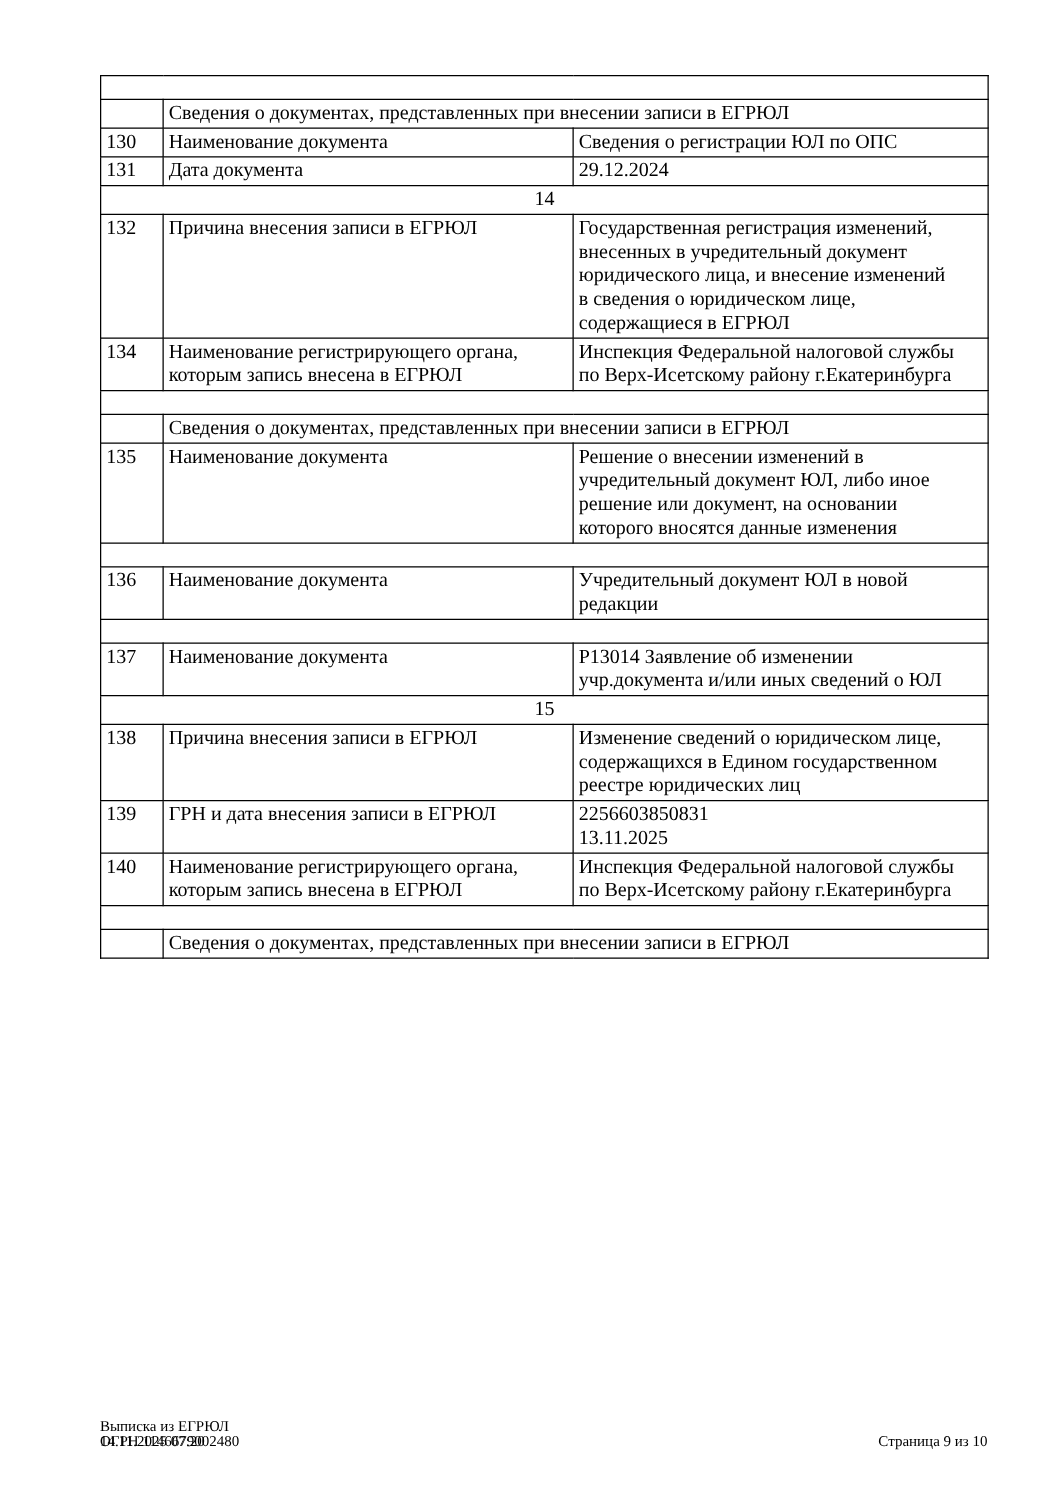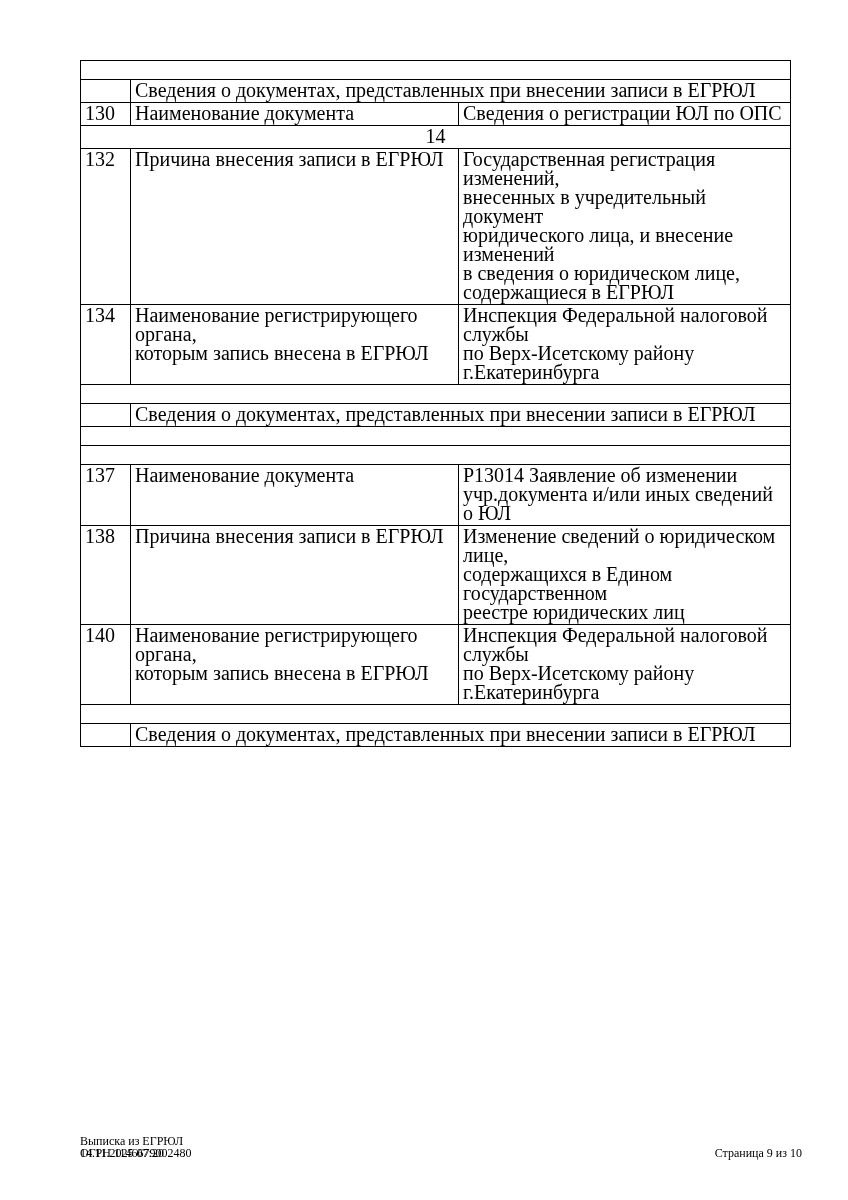--- a/index.html
+++ b/index.html
@@ -11,21 +11,21 @@
     overflow: hidden;
     font-family: "Liberation Serif", "DejaVu Serif", serif;
     color: #000000;
   }
   .doc-table {
     position: absolute;
     left: 80px; top: 60px;
     width: 710px;
     border-collapse: collapse;
     table-layout: fixed;
-    font-size: 20px;
+    font-size: 16px;
     line-height: 19px;
   }
   .doc-table td {
     border: 1px solid #000000;
     vertical-align: top;
     padding: 1px 4px 2px 4px;
     overflow: hidden;
     white-space: pre-line;
   }
   .col-num   { width: 50px; }
@@ -42,21 +42,21 @@
   .row-section td.section-cell { white-space: normal; }
   .page-footer {
     position: absolute;
     left: 80px; top: 1135px;
     width: 722px;
     font-size: 12px;
     line-height: 12px;
   }
   .footer-left   { position: absolute; left: 0; top: 0; font-family: Liberation Serif, serif; }
   .footer-center { position: absolute; left: 0; right: 0; top: 12px; }
-  .footer-right  { position: absolute; right: 0; top: 12px; }
+  .footer-right  { position: absolute; right: 12px; top: 12px; }
 </style>
 </head>
 <body>
 
 <table class="doc-table">
   <colgroup>
     <col class="col-num">
     <col class="col-label">
     <col class="col-value">
   </colgroup>
@@ -65,20 +65,25 @@
         <td colspan="3"></td>
       </tr>
       <tr class="row-section">
         <td class="num-cell"></td>
         <td class="section-cell" colspan="2">Сведения о документах, представленных при внесении записи в ЕГРЮЛ</td>
       </tr>
       <tr class="row-data">
         <td class="num-cell">130</td>
         <td class="label-cell">Наименование документа</td>
         <td class="value-cell">Сведения о регистрации ЮЛ по ОПС</td>
+      </tr>
+      <tr class="row-data">
+        <td class="num-cell">131</td>
+        <td class="label-cell">Дата документа</td>
+        <td class="value-cell">29.12.2024</td>
       </tr>
       <tr class="row-group">
         <td colspan="3">14</td>
       </tr>
       <tr class="row-data">
         <td class="num-cell">132</td>
         <td class="label-cell">Причина внесения записи в ЕГРЮЛ</td>
         <td class="value-cell">Государственная регистрация изменений,
 внесенных в учредительный документ
 юридического лица, и внесение изменений
@@ -92,38 +97,61 @@
         <td class="value-cell">Инспекция Федеральной налоговой службы
 по Верх-Исетскому району г.Екатеринбурга</td>
       </tr>
       <tr class="row-spacer">
         <td colspan="3"></td>
       </tr>
       <tr class="row-section">
         <td class="num-cell"></td>
         <td class="section-cell" colspan="2">Сведения о документах, представленных при внесении записи в ЕГРЮЛ</td>
       </tr>
+      <tr class="row-data">
+        <td class="num-cell">135</td>
+        <td class="label-cell">Наименование документа</td>
+        <td class="value-cell">Решение о внесении изменений в
+учредительный документ ЮЛ, либо иное
+решение или документ, на основании
+которого вносятся данные изменения</td>
+      </tr>
       <tr class="row-spacer">
         <td colspan="3"></td>
+      </tr>
+      <tr class="row-data">
+        <td class="num-cell">136</td>
+        <td class="label-cell">Наименование документа</td>
+        <td class="value-cell">Учредительный документ ЮЛ в новой
+редакции</td>
       </tr>
       <tr class="row-spacer">
         <td colspan="3"></td>
       </tr>
       <tr class="row-data">
         <td class="num-cell">137</td>
         <td class="label-cell">Наименование документа</td>
         <td class="value-cell">Р13014 Заявление об изменении
 учр.документа и/или иных сведений о ЮЛ</td>
       </tr>
+      <tr class="row-group">
+        <td colspan="3">15</td>
+      </tr>
       <tr class="row-data">
         <td class="num-cell">138</td>
         <td class="label-cell">Причина внесения записи в ЕГРЮЛ</td>
         <td class="value-cell">Изменение сведений о юридическом лице,
 содержащихся в Едином государственном
 реестре юридических лиц</td>
+      </tr>
+      <tr class="row-data">
+        <td class="num-cell">139</td>
+        <td class="label-cell">ГРН и дата внесения записи в ЕГРЮЛ</td>
+        <td class="value-cell">2256603850831
+13.11.2025</td>
       </tr>
       <tr class="row-data">
         <td class="num-cell">140</td>
         <td class="label-cell">Наименование регистрирующего органа,
 которым запись внесена в ЕГРЮЛ</td>
         <td class="value-cell">Инспекция Федеральной налоговой службы
 по Верх-Исетскому району г.Екатеринбурга</td>
       </tr>
       <tr class="row-spacer">
         <td colspan="3"></td>

